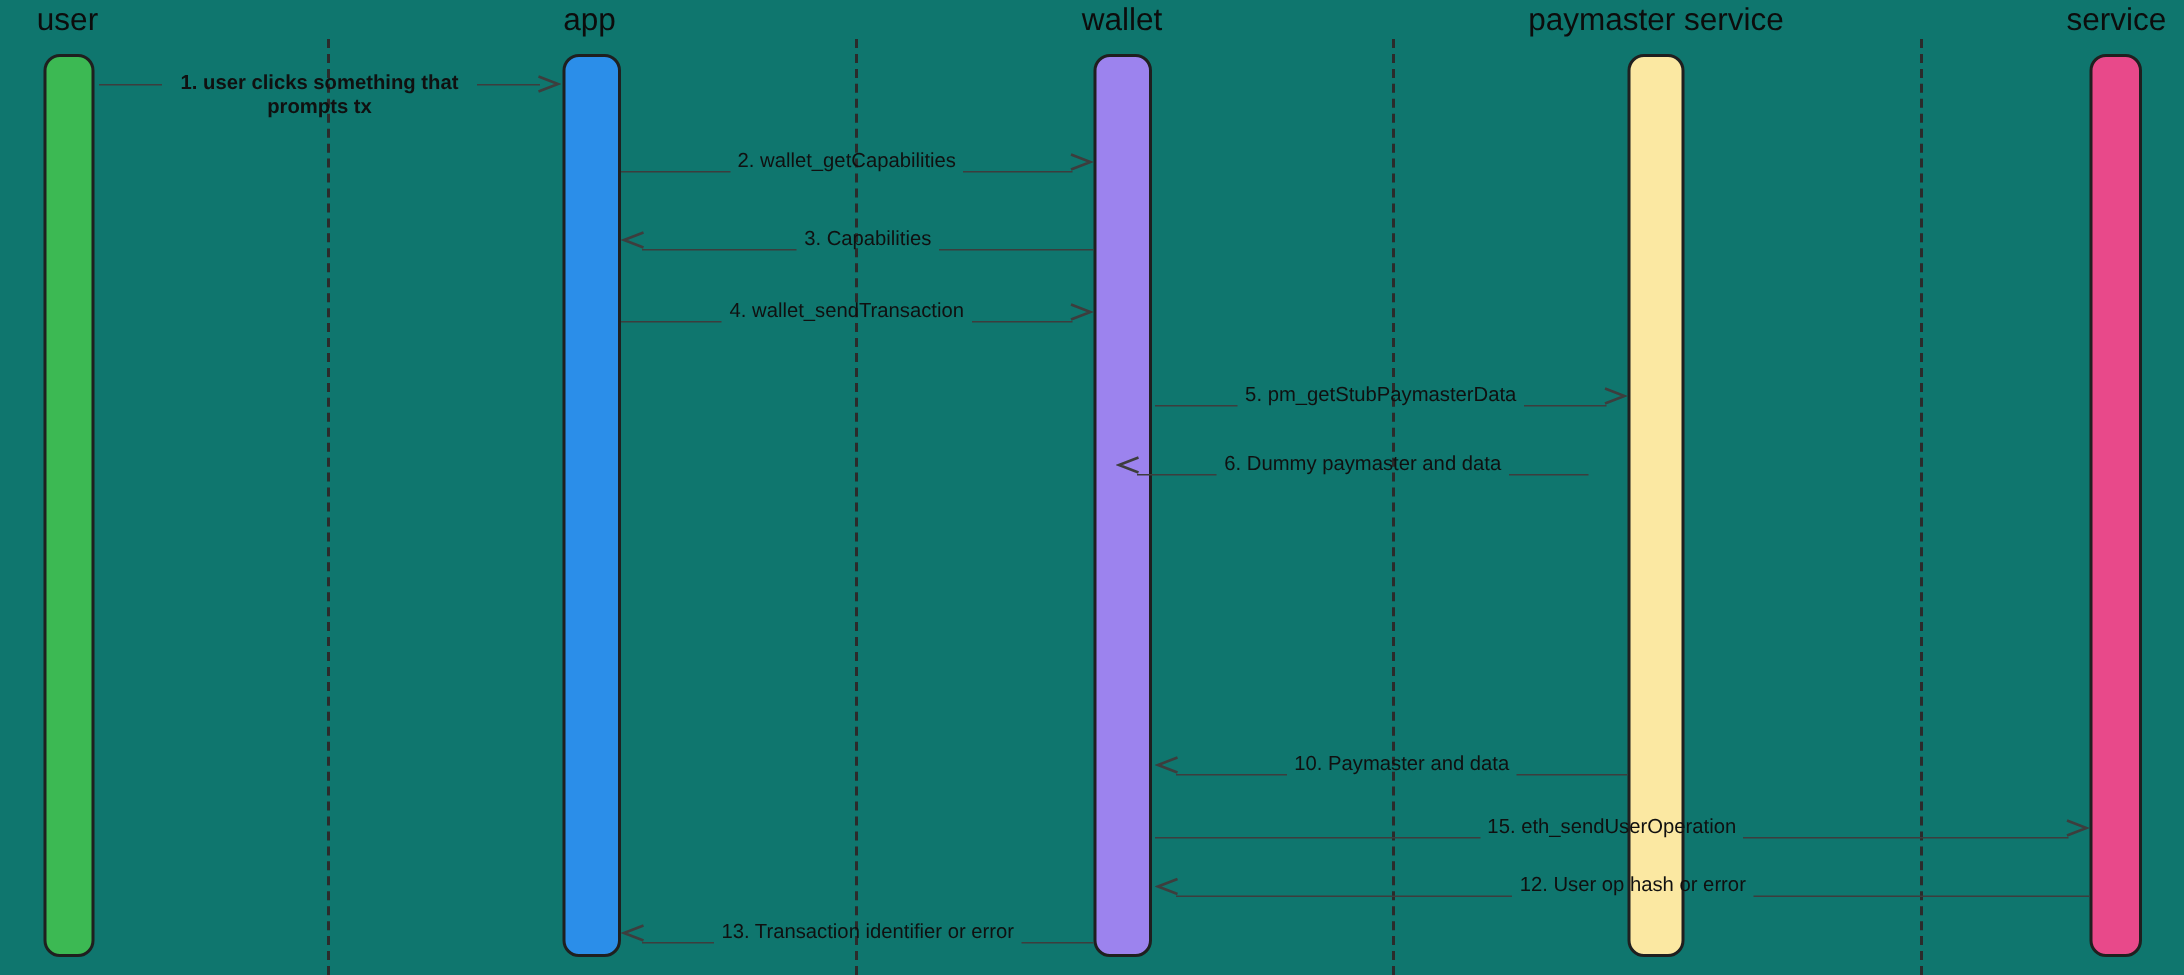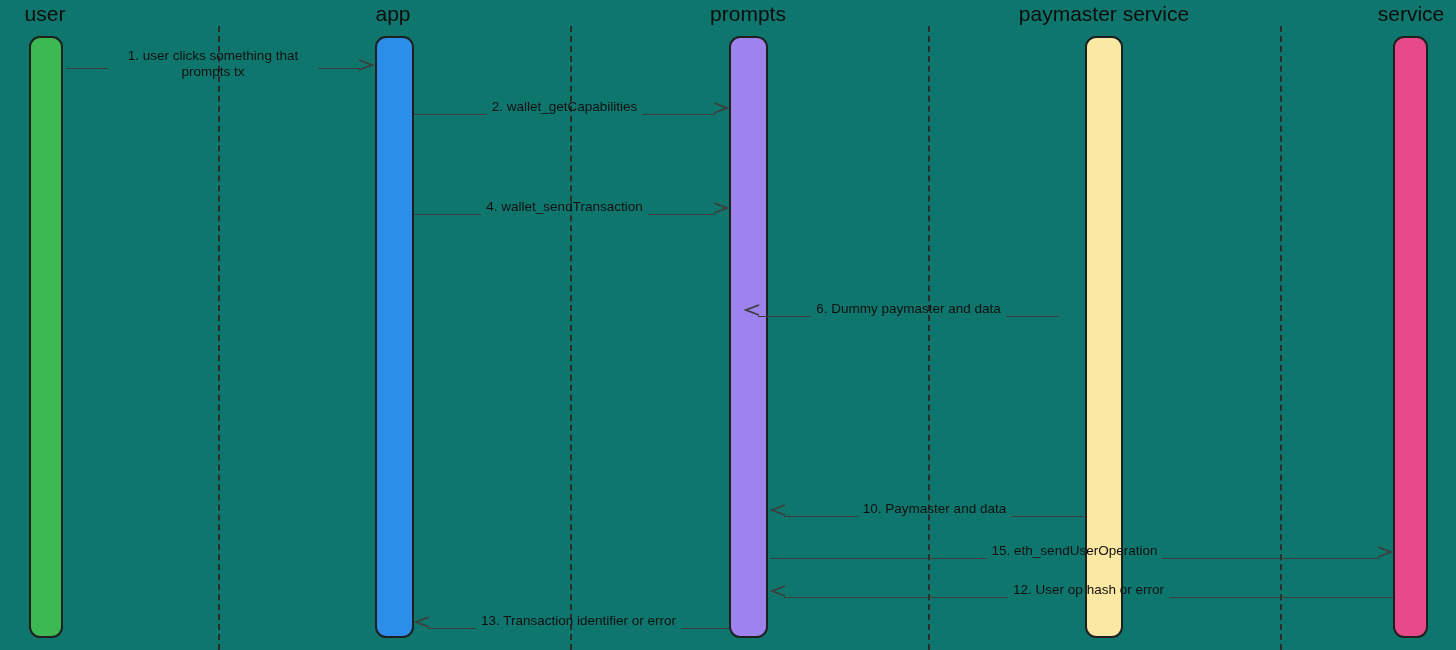--- a/index.html
+++ b/index.html
@@ -64,37 +64,38 @@
     padding: 0 5px;
     text-align: center;
   }
   .message .head { flex: 0 0 auto; display: block; }
   .message.dir-right .head { margin-left: -3px; }
   .message.dir-left  .head { margin-right: -3px; }
 
   
   .message.multiline {
     height: 34px;
-    align-items: center;
+    align-items: flex-start;
+    font-weight: bold;
   }
   .message.multiline .seg { margin-top: 9px; }
   .message.multiline .head { margin-top: 2px; }
   .message.multiline .msg-label {
     white-space: normal;
     width: 200px;
   }
 </style>
 </head>
 <body>
 
 <div class="canvas">
 
   <div class="p-label" style="left:45px">user</div>
   <div class="p-label" style="left:393px">app</div>
-  <div class="p-label" style="left:748px">prompts</div>
+  <div class="p-label" style="left:748px">wallet</div>
   <div class="p-label" style="left:1104px">paymaster service</div>
   <div class="p-label" style="left:1411px">service</div>
 
   <div class="lifeline" style="left:218px"></div>
   <div class="lifeline" style="left:570px"></div>
   <div class="lifeline" style="left:928px"></div>
   <div class="lifeline" style="left:1280px"></div>
 
   <div class="bar" style="left: 29px; width: 34px; background-color: rgb(60, 185, 83);"></div>
   <div class="bar" style="left: 375px; width: 39px; background-color: rgb(43, 142, 233);"></div>
@@ -113,30 +114,46 @@
 
   <div class="message dir-right" style="left:414px; width:315px; top:95px">
     <div class="seg"></div>
     <div class="msg-label">2. wallet_getCapabilities</div>
     <div class="seg"></div>
     <svg class="head" width="17" height="14" viewBox="0 0 17 14">
         <path d="M2 2 L15 7 L2 12" fill="none" stroke="#3d3d3d" stroke-width="1.7"></path>
       </svg>
   </div>
 
+  <div class="message dir-left" style="left:414px; width:315px; top:147px">
+    <svg class="head" width="17" height="14" viewBox="0 0 17 14">
+        <path d="M15 2 L2 7 L15 12" fill="none" stroke="#3d3d3d" stroke-width="1.7"></path>
+      </svg>
+    <div class="seg"></div>
+    <div class="msg-label">3. Capabilities</div>
+    <div class="seg"></div>
+  </div>
 
   <div class="message dir-right" style="left:414px; width:315px; top:195px">
     <div class="seg"></div>
     <div class="msg-label">4. wallet_sendTransaction</div>
     <div class="seg"></div>
     <svg class="head" width="17" height="14" viewBox="0 0 17 14">
         <path d="M2 2 L15 7 L2 12" fill="none" stroke="#3d3d3d" stroke-width="1.7"></path>
       </svg>
   </div>
 
+  <div class="message dir-right" style="left:770px; width:315px; top:251px">
+    <div class="seg"></div>
+    <div class="msg-label">5. pm_getStubPaymasterData</div>
+    <div class="seg"></div>
+    <svg class="head" width="17" height="14" viewBox="0 0 17 14">
+        <path d="M2 2 L15 7 L2 12" fill="none" stroke="#3d3d3d" stroke-width="1.7"></path>
+      </svg>
+  </div>
 
   <div class="message dir-left" style="left:744px; width:315px; top:297px">
     <svg class="head" width="17" height="14" viewBox="0 0 17 14">
         <path d="M15 2 L2 7 L15 12" fill="none" stroke="#3d3d3d" stroke-width="1.7"></path>
       </svg>
     <div class="seg"></div>
     <div class="msg-label">6. Dummy paymaster and data</div>
     <div class="seg"></div>
   </div>
 

